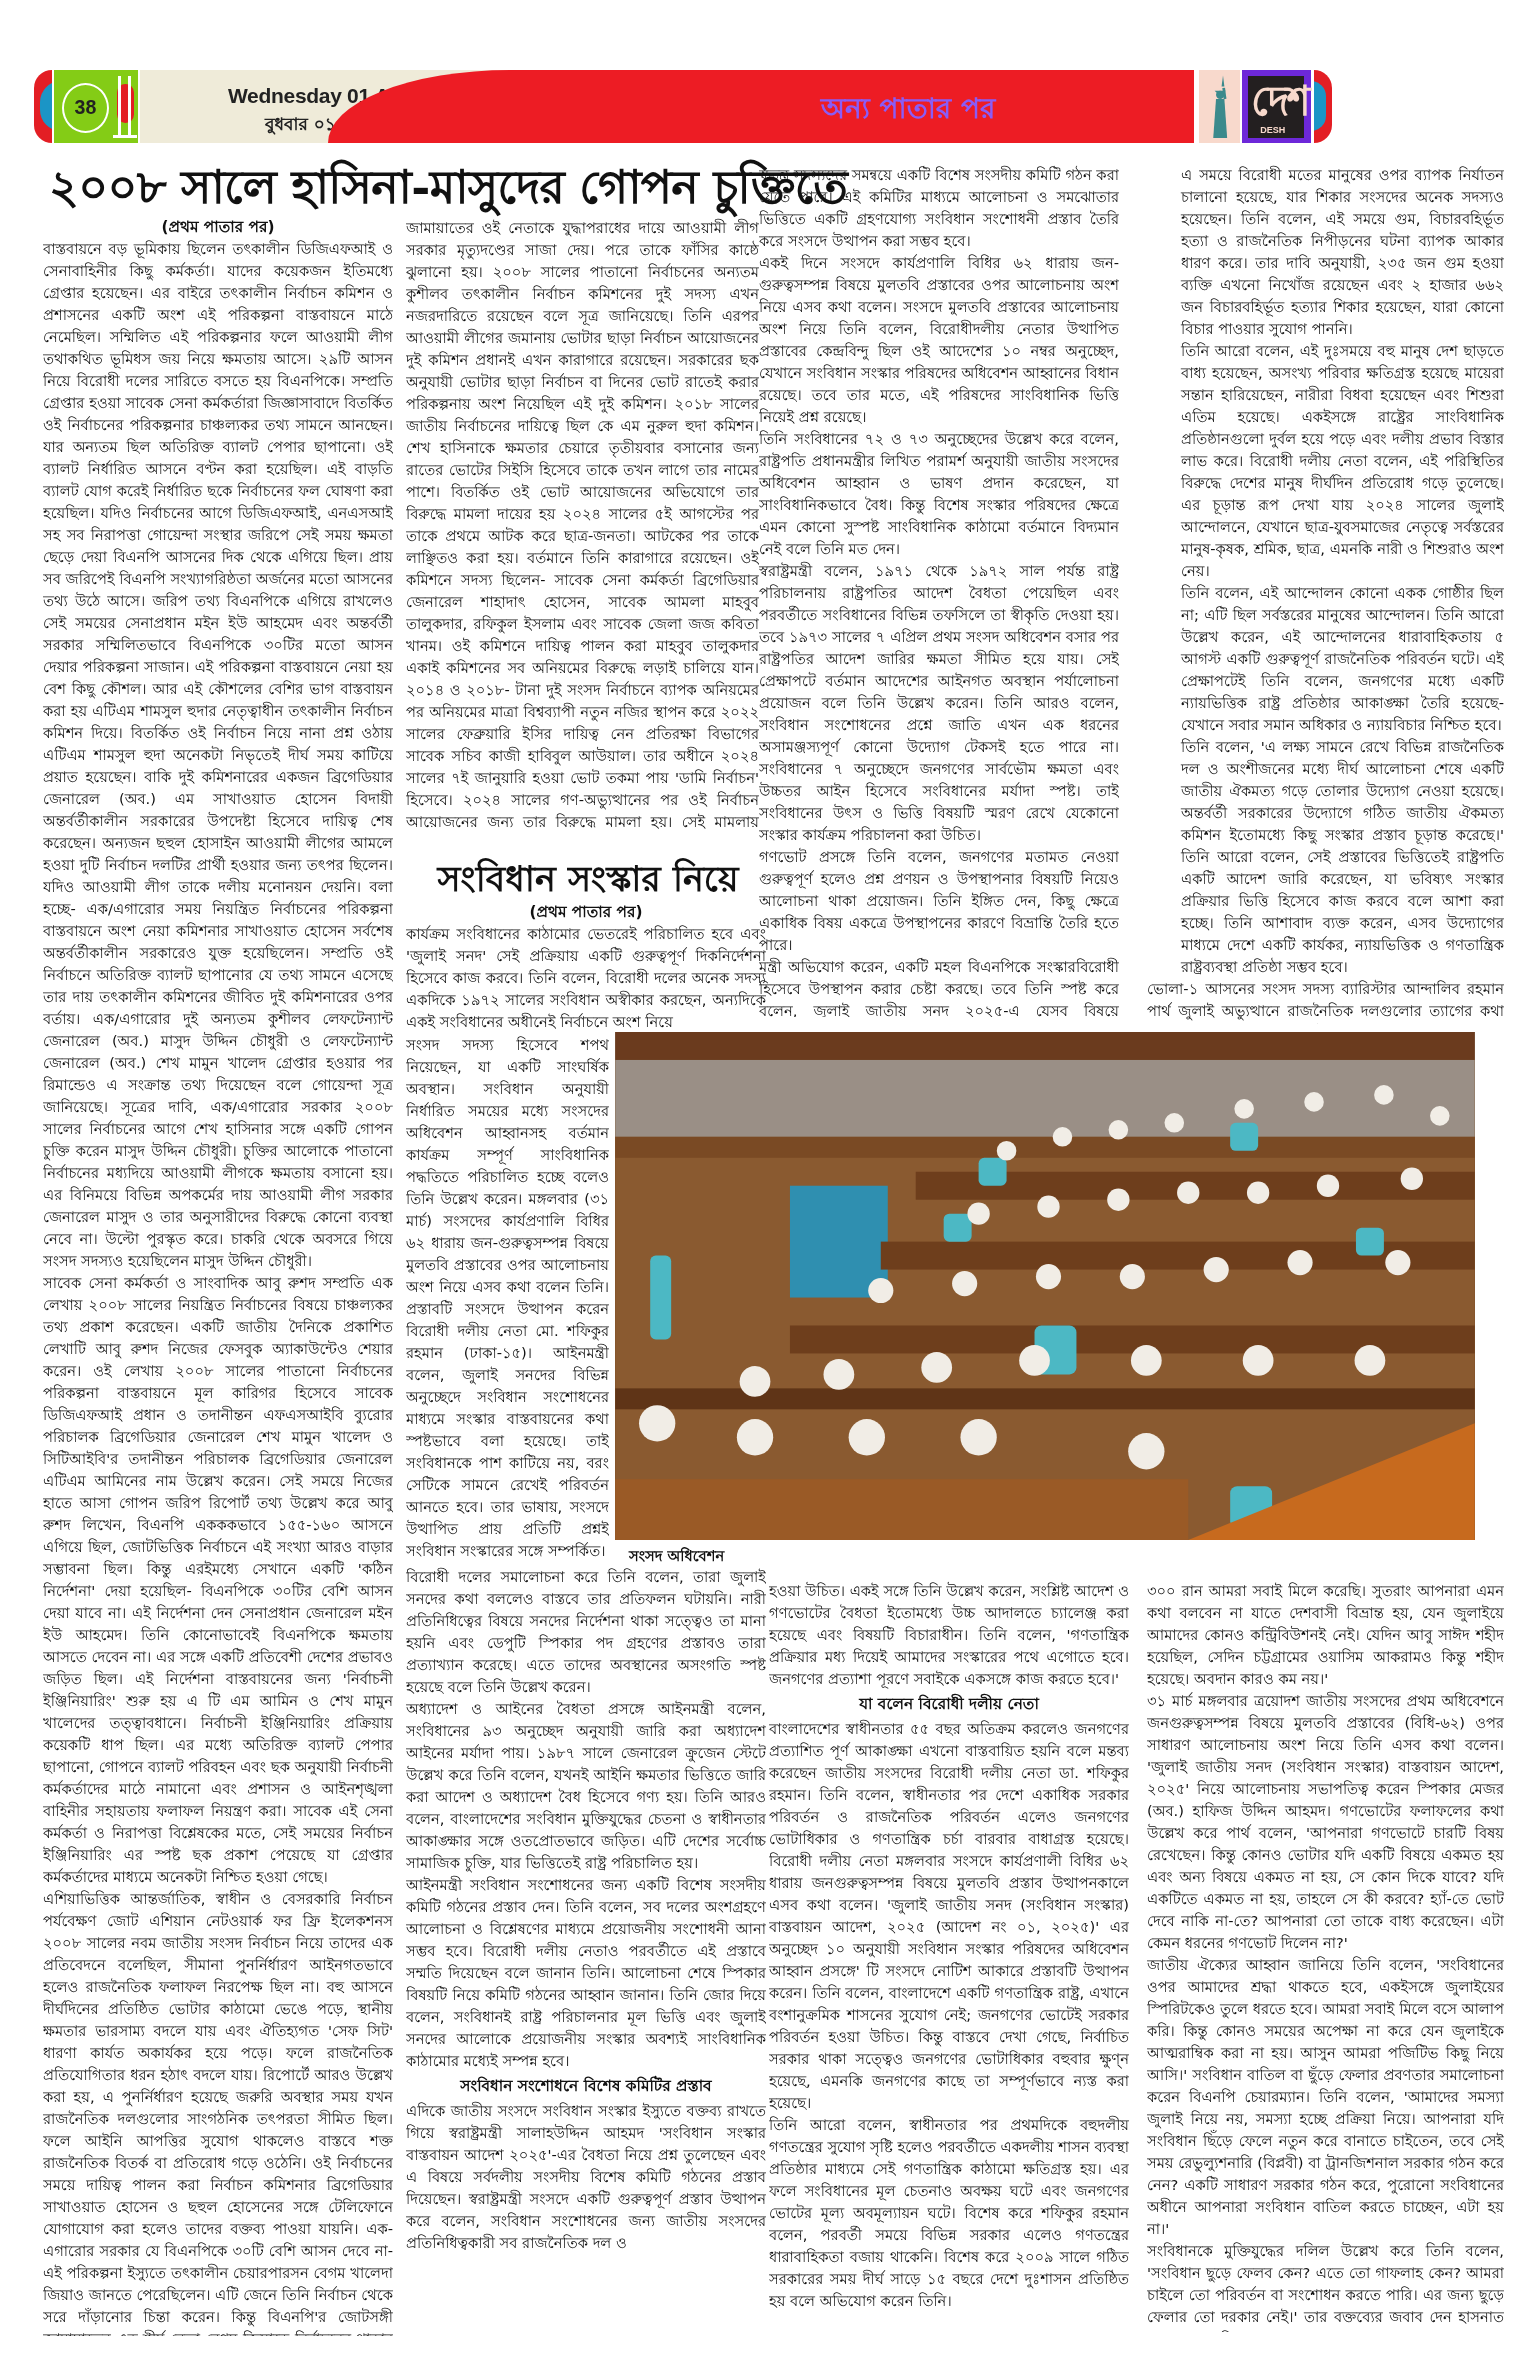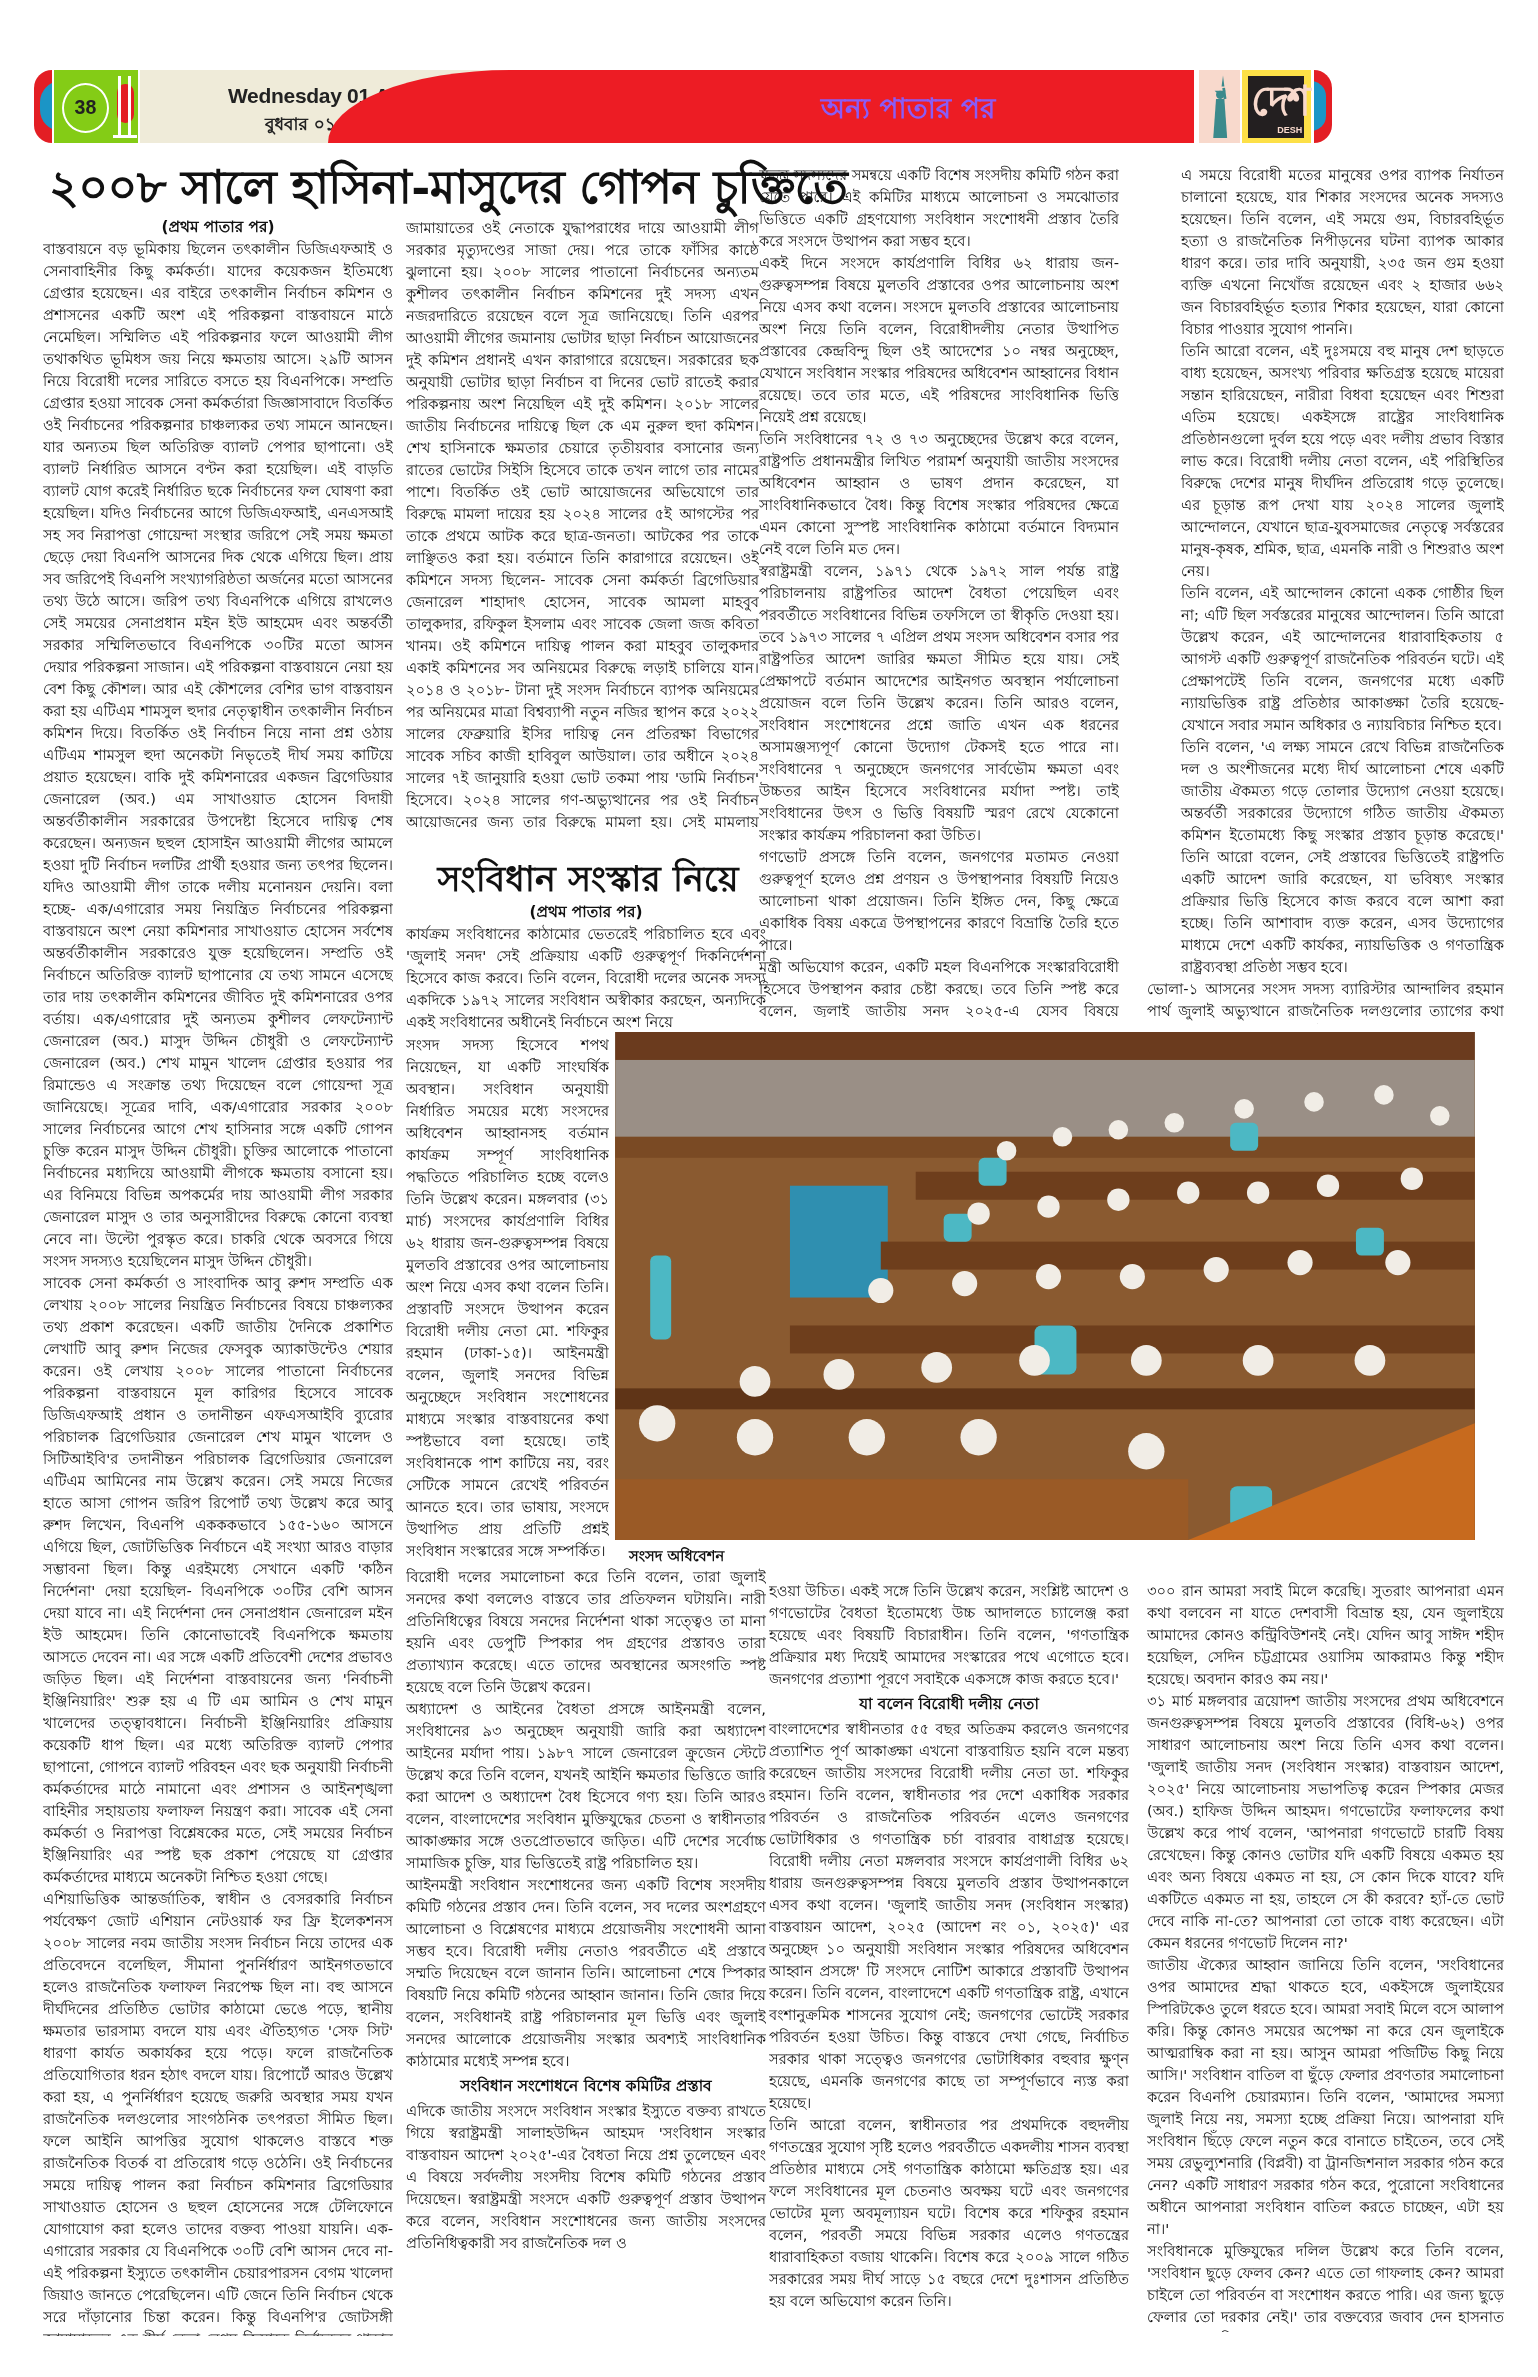--- a/index.html
+++ b/index.html
@@ -15,24 +15,24 @@
   .hdr .memorial .bar{position:absolute;top:0;width:2.8px;height:60px;background:#fff;}
   .hdr .memorial .base{position:absolute;left:-2.8px;bottom:0;width:24px;height:2.8px;background:#fff;}
   .hdr .datebox{position:absolute;left:106px;top:0;width:503px;height:73px;background:#efebd9;}
   .hdr .date-en{position:absolute;left:0;width:420px;top:14px;text-align:center;font:bold 21px "Liberation Sans",sans-serif;color:#222;letter-spacing:-0.3px;}
   .hdr .date-bn{position:absolute;left:0;width:420px;top:41px;text-align:center;font:bold 17px "DejaVu Sans",sans-serif;color:#222;}
   .hdr .swoosh{position:absolute;left:294px;top:0;width:531px;height:73px;background:#ed1c24;border-radius:182px 0 0 0 / 73px 0 0 0;}
   .hdr .redband{position:absolute;left:615px;top:0;width:545px;height:73px;background:#ed1c24;}
   .hdr .section-title{position:absolute;left:657px;top:17px;width:434px;text-align:center;font:bold 28px "DejaVu Sans",sans-serif;color:#8b5cf6;}
   .hdr .liberty{position:absolute;left:1165px;top:0;width:41px;height:73px;background:#f8d9cc;}
   .hdr .liberty svg{position:absolute;left:2.8px;top:4.2px;}
-  .hdr .logobox{position:absolute;left:1208px;top:0;width:69px;height:73px;background:#fde047;}
+  .hdr .logobox{position:absolute;left:1208px;top:0;width:69px;height:73px;background:#6d28d9;}
   .hdr .logo{position:absolute;left:6.3px;top:5.6px;width:56px;height:62px;background:#231f20;color:#f8d9cc;font:bold 8.4px "Liberation Sans",sans-serif;}
   .hdr .logo .big{position:absolute;left:2.8px;top:1.4px;font:bold 41px "Liberation Sans",sans-serif;letter-spacing:-2.8px;color:#f8d9cc;line-height:49px;}
-  .hdr .logo .small{position:absolute;right:2px;bottom:2.8px;font-size:9px;}
+  .hdr .logo .small{position:absolute;right:19px;bottom:2.8px;font-size:9px;}
   .hdr .cap-right{position:absolute;left:1280px;top:0;width:18px;height:73px;border-radius:0 36px 36px 0;background:#e31e24;overflow:hidden;}
   .hdr .cap-right::after{content:"";position:absolute;right:5.6px;top:11.2px;width:15.4px;height:50px;border-radius:0 25px 25px 0;background:#1b95c6;}
 
   
   .headline{position:absolute;left:49px;top:159px;width:713px;text-align:center;font:bold 46px "DejaVu Serif",serif;line-height:56px;letter-spacing:-0.7px;white-space:nowrap;}
   .kicker{font:bold 15.4px "DejaVu Sans",sans-serif;text-align:center;line-height:21px;}
   .col{position:absolute;font:14.7px "DejaVu Sans",sans-serif;line-height:22px;text-align:justify;color:#111;overflow:hidden;}
   .col p{margin:0;text-indent:0;}
   .subhead{font:bold 15.4px "DejaVu Sans",sans-serif;text-align:center;line-height:22.4px;margin:2.8px 0;}
   .headline2{position:absolute;left:406px;top:857px;width:364px;text-align:center;font:bold 35px "DejaVu Serif",serif;line-height:43px;white-space:nowrap;}

